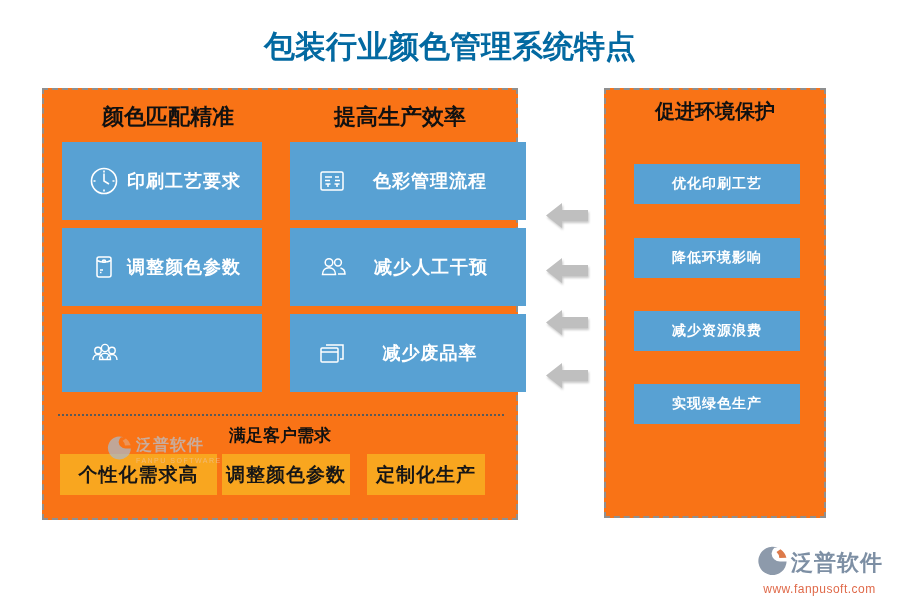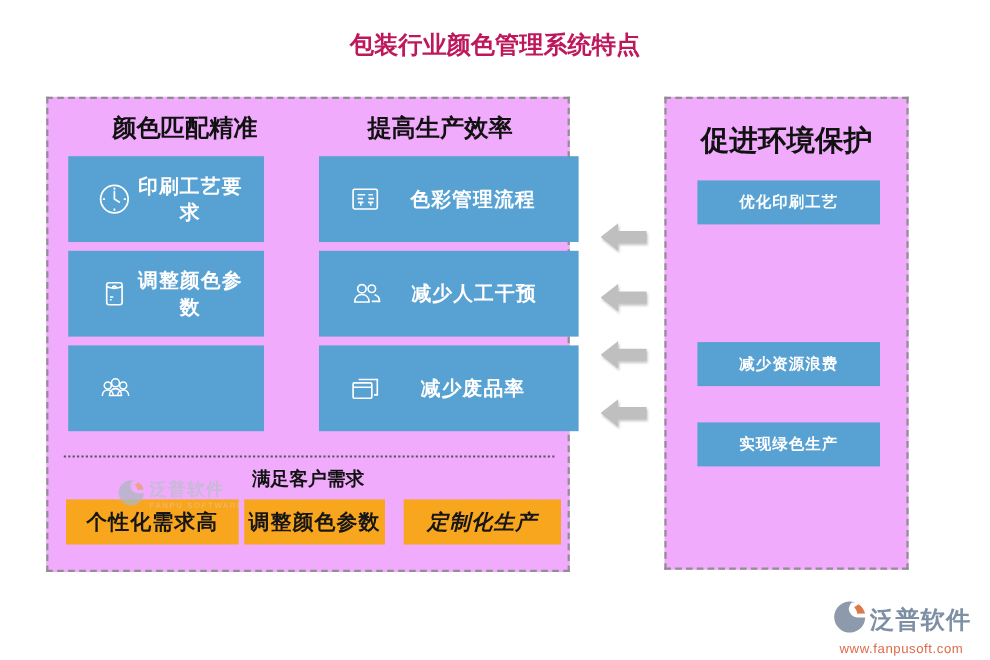--- a/index.html
+++ b/index.html
@@ -5,26 +5,26 @@
   * { margin:0; padding:0; box-sizing:border-box; }
   html,body { width:900px; height:600px; }
   body {
     font-family:"Liberation Sans","DejaVu Sans",sans-serif;
     background:#ffffff; position:relative; overflow:hidden;
   }
   .stage { position:absolute; inset:0; width:900px; height:600px; }
 
   .main-title {
     position:absolute; top:26px; left:0; width:100%;
-    text-align:center; font-size:22px; font-weight:bold; color:#be185d;
+    text-align:center; font-size:31px; font-weight:bold; color:#0369a1;
     letter-spacing:0px;
   }
 
   .panel {
-    position:absolute; background:#f0abfc;
+    position:absolute; background:#f97316;
     border:2px dashed #8f8f8f;
   }
   .left-panel  { left:42px;  top:88px; width:476px; height:432px; }
   .right-panel { left:604px; top:88px; width:222px; height:430px; }
 
   .col-header {
     position:absolute; top:12px; text-align:center;
     font-size:22px; font-weight:bold; color:#111;
   }
   .col-header.c1 { left:16px;  width:216px; }
@@ -32,44 +32,44 @@
 
   .feature-box {
     position:absolute; height:78px; background:#58a1d3;
     display:flex; align-items:center; color:#fff;
   }
   .feature-box .fb-icon { flex:0 0 auto; margin-left:26px; display:flex; }
   .feature-box .fb-label {
     flex:1 1 auto; text-align:center; font-size:18px; font-weight:bold;
     padding-right:14px; letter-spacing:1px;
   }
-  .col1 { left:18px;  width:178px; }
+  .col1 { left:18px;  width:200px; }
   .col2 { left:246px; width:236px; }
   .row1 { top:52px; } .row2 { top:138px; } .row3 { top:224px; }
 
   .separator {
     position:absolute; left:14px; right:12px; top:324px;
     border-top:2px dotted #5a5a5a;
   }
   .bottom-header {
     position:absolute; top:334px; left:0; width:100%;
     text-align:center; font-size:17px; font-weight:bold; color:#111;
   }
   .need-box {
     position:absolute; top:364px; height:41px; background:#f9a61f;
     display:flex; align-items:center; justify-content:center;
     font-size:19px; font-weight:bold; color:#161616; letter-spacing:1px;
   }
   .need1 { left:16px;  width:157px; }
   .need2 { left:178px; width:128px; }
-  .need3 { left:323px; width:143px;font-style:italic; }
+  .need3 { left:323px; width:118px; }
 
   .right-header {
-    position:absolute; top:20px; left:0; width:100%;
-    text-align:center; font-size:26px; font-weight:bold; color:#111;
+    position:absolute; top:8px; left:0; width:100%;
+    text-align:center; font-size:20px; font-weight:bold; color:#111;
   }
   .env-box {
     position:absolute; left:28px; width:166px; height:40px;
     background:#58a1d3; display:flex; align-items:center; justify-content:center;
     color:#fff; font-size:14px; font-weight:bold; letter-spacing:1px;
   }
   .env1 { top:74px; } .env2 { top:148px; } .env3 { top:221px; } .env4 { top:294px; }
 
   .arrow {
     position:absolute; left:546px; width:42px; height:27px;
@@ -173,20 +173,21 @@
     <div class="bottom-header">满足客户需求</div>
 
     <div class="need-box need1">个性化需求高</div>
     <div class="need-box need2">调整颜色参数</div>
     <div class="need-box need3">定制化生产</div>
   </div>
 
   <div class="panel right-panel">
     <div class="right-header">促进环境保护</div>
     <div class="env-box env1">优化印刷工艺</div>
+    <div class="env-box env2">降低环境影响</div>
     <div class="env-box env4">实现绿色生产</div>
     <div class="env-box env3">减少资源浪费</div>
   </div>
 
   <div class="arrow ar1">
     <svg width="42" height="27" viewBox="0 0 42 27">
         <polygon points="0,13.5 16,1 16,8 42,8 42,19 16,19 16,26" fill="#bfbfbf"></polygon>
       </svg>
   </div>
   <div class="arrow ar2">

